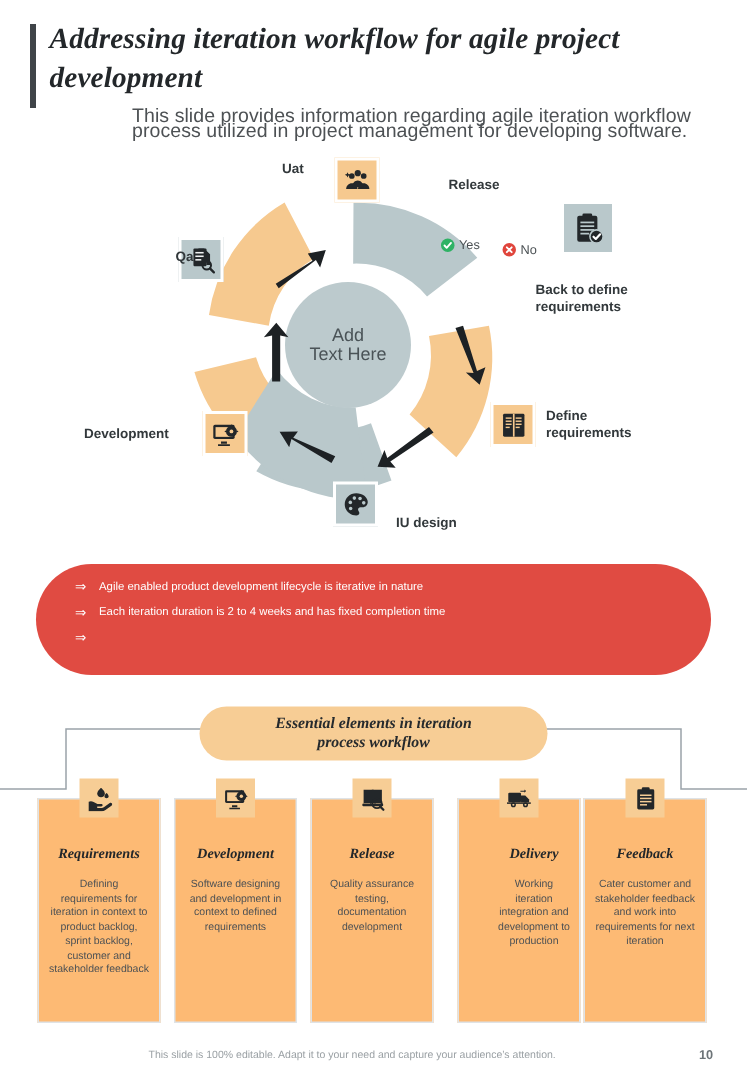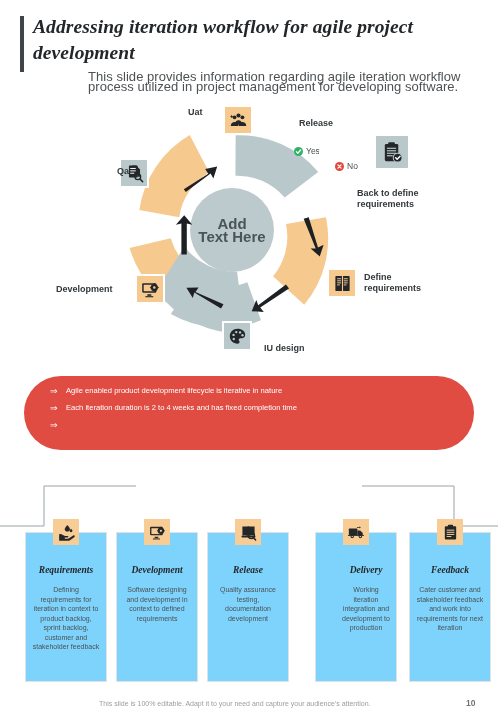--- a/index.html
+++ b/index.html
@@ -22,21 +22,21 @@
   .hdr-sub{
     position:absolute;left:52px;top:58px;width:400px;
     font-size:13px;line-height:10px;color:#4d5154;letter-spacing:.05px;margin-left:36px;
   }
 
   
   .wheel{position:absolute;left:124px;top:122px;width:216px;height:216px;}
   .wheel svg{display:block;}
   .wheel-center{
     position:absolute;left:50%;top:50%;transform:translate(-50%,-50%);
-    width:96px;text-align:center;font-size:15px;font-weight:bold;
+    width:96px;text-align:center;font-size:12px;font-weight:normal;
     line-height:13px;color:#4a5357;pointer-events:none;
   }
 
   
   .tile{
     position:absolute;width:30px;height:30px;border:2px solid #fff;
     display:flex;align-items:center;justify-content:center;
     box-sizing:border-box;
   }
   .tile.orange{background:#f6c98f;}
@@ -73,21 +73,21 @@
     background:#f7cd95;border-radius:18px;
     display:flex;align-items:center;justify-content:center;text-align:center;
     font-family:"Liberation Serif", serif;font-style:italic;font-weight:bold;
     font-size:10.5px;line-height:13px;color:#262a2d;
   }
 
   
   .cards{position:absolute;left:25px;top:532px;width:448px;height:150px;}
   .card{
     position:absolute;top:0;width:82px;height:150px;
-    border:1px solid #dfe3e6;background:#7dd3fc;box-sizing:border-box;
+    border:1px solid #dfe3e6;background:#fdba74;box-sizing:border-box;
     padding-top:24px;text-align:center;
   }
   .card-icon{
     position:absolute;left:50%;top:-14px;transform:translateX(-50%);
     width:26px;height:26px;background:#f7cd95;
     display:flex;align-items:center;justify-content:center;
   }
   .card-icon svg{width:17px;height:17px;display:block;}
   .card-title{
     font-family:"Liberation Serif", serif;font-style:italic;font-weight:bold;
@@ -228,21 +228,21 @@
   </div>
 
   <div class="wlabel" style="left:188px;top:107px;">Uat</div>
   <div class="wlabel" style="left:86px;top:166px;margin-left:31px;">Qa</div>
   <div class="wlabel" style="left:56px;top:284px;">Development</div>
   <div class="wlabel" style="left:264px;top:343px;">IU design</div>
   <div class="wlabel" style="left:357px;top:188px;width:78px;">Back to define requirements</div>
   <div class="wlabel" style="left:364px;top:272px;width:80px;">Define requirements</div>
   <div class="wlabel" style="left:299px;top:118px;">Release</div>
 
-  <div class="yn" style="left:294px;top:146px;">
+  <div class="yn" style="left:294px;top:158px;">
     <span class="dot g">
       <svg viewBox="0 0 10 10">
           <path d="M2.6 5.2l1.6 1.7L7.4 3.3" fill="none" stroke="#fff" stroke-width="1.4" stroke-linecap="round" stroke-linejoin="round"></path>
         </svg>
     </span>
     <span>Yes</span>
   </div>
   <div class="yn" style="left:294px;top:161px;padding-left:41px;">
     <span class="dot r">
       <svg viewBox="0 0 10 10">
@@ -269,20 +269,26 @@
       <li>
         <span class="ar">⇒</span>
       </li>
     </ul>
   </div>
 
   <svg class="conn" viewBox="0 0 498 62">
     <path d="M0 56 H44 V16 H136" fill="none" stroke="#9aa3a9" stroke-width="1"></path>
     <path d="M498 56 H454 V16 H362" fill="none" stroke="#9aa3a9" stroke-width="1"></path>
   </svg>
+  <div class="pill">
+    <div>
+      <div>Essential elements in iteration</div>
+      <div>process workflow</div>
+    </div>
+  </div>
 
   <div class="cards">
 
     <div class="card" style="left:0px;">
       <div class="card-icon">
         <svg viewBox="0 0 24 24" fill="#23272a">
           <path d="M1.6 14.8c1.6-.9 3.2-.6 4.6.2l3.6 2h3.6c.8 0 1.3.5 1.3 1.1 0 .7-.5 1.1-1.3 1.1H9.6v1.5h4c1 0 1.8-.3 2.6-.9l5.2-3.7c.7-.5 1.7-.3 2.1.4.4.7.2 1.6-.5 2.1l-5.6 4c-1.1.8-2.3 1.2-3.7 1.2H1.6z"></path>
           <path d="M13.2 10.6c-2 0-3.6-1.5-3.6-3.3 0-2.6 3.6-5.6 3.6-5.6s3.6 3 3.6 5.6c0 1.8-1.6 3.3-3.6 3.3z"></path>
           <path d="M18.4 11.6c-1.1 0-2-.8-2-1.9 0-1.4 2-3.1 2-3.1s2 1.7 2 3.1c0 1.1-.9 1.9-2 1.9z"></path>
         </svg>
@@ -314,38 +320,38 @@
           <path d="M20.6 3.6h-8.4c-1.2 0-2.2.6-2.8 1.4V17c.6-.6 1.6-1 2.8-1h8.4z"></path>
           <rect x="2.2" y="16.4" width="19.6" height="2.6" rx="1"></rect>
           <circle cx="16" cy="16.4" r="4.4" fill="none" stroke="#23272a" stroke-width="1.8"></circle>
           <path d="M19 19.4l3 3" stroke="#23272a" stroke-width="2.1" stroke-linecap="round"></path>
         </svg>
       </div>
       <div class="card-title">Release</div>
       <div class="card-body">Quality assurance testing, documentation development</div>
     </div>
 
-    <div class="card" style="left:290px;padding-left:20px;">
+    <div class="card" style="left:280px;padding-left:20px;">
       <div class="card-icon">
         <svg viewBox="0 0 24 24" fill="#23272a">
           <rect x="1.2" y="6.4" width="12" height="9" rx="1"></rect>
           <path d="M13.2 9h4l3.6 3.6v2.8h-7.6z"></path>
           <circle cx="6" cy="17.6" r="2.4"></circle>
             <circle cx="6" cy="17.6" r="1" fill="#f7cd95"></circle>
           <circle cx="17.4" cy="17.6" r="2.4"></circle>
             <circle cx="17.4" cy="17.6" r="1" fill="#f7cd95"></circle>
           <rect x="0" y="15.4" width="22.4" height="1.4"></rect>
           <path d="M16.4 3.2l1.6 1.6-1.6 1.6V5.3h-3.8v-.9h3.8z"></path>
         </svg>
       </div>
       <div class="card-title">Delivery</div>
       <div class="card-body">Working iteration integration and development to production</div>
     </div>
 
-    <div class="card" style="left:384px;">
+    <div class="card" style="left:364px;">
       <div class="card-icon">
         <svg viewBox="0 0 24 24" fill="#23272a">
           <rect x="4" y="3" width="16" height="19" rx="1.4"></rect>
           <rect x="8.4" y="1.2" width="7.2" height="3.4" rx="1"></rect>
           <rect x="6.6" y="8" width="10.8" height="1.4" fill="#f7cd95"></rect>
           <rect x="6.6" y="11" width="10.8" height="1.4" fill="#f7cd95"></rect>
           <rect x="6.6" y="14" width="10.8" height="1.4" fill="#f7cd95"></rect>
           <rect x="6.6" y="17" width="6.6" height="1.4" fill="#f7cd95"></rect>
         </svg>
       </div>

